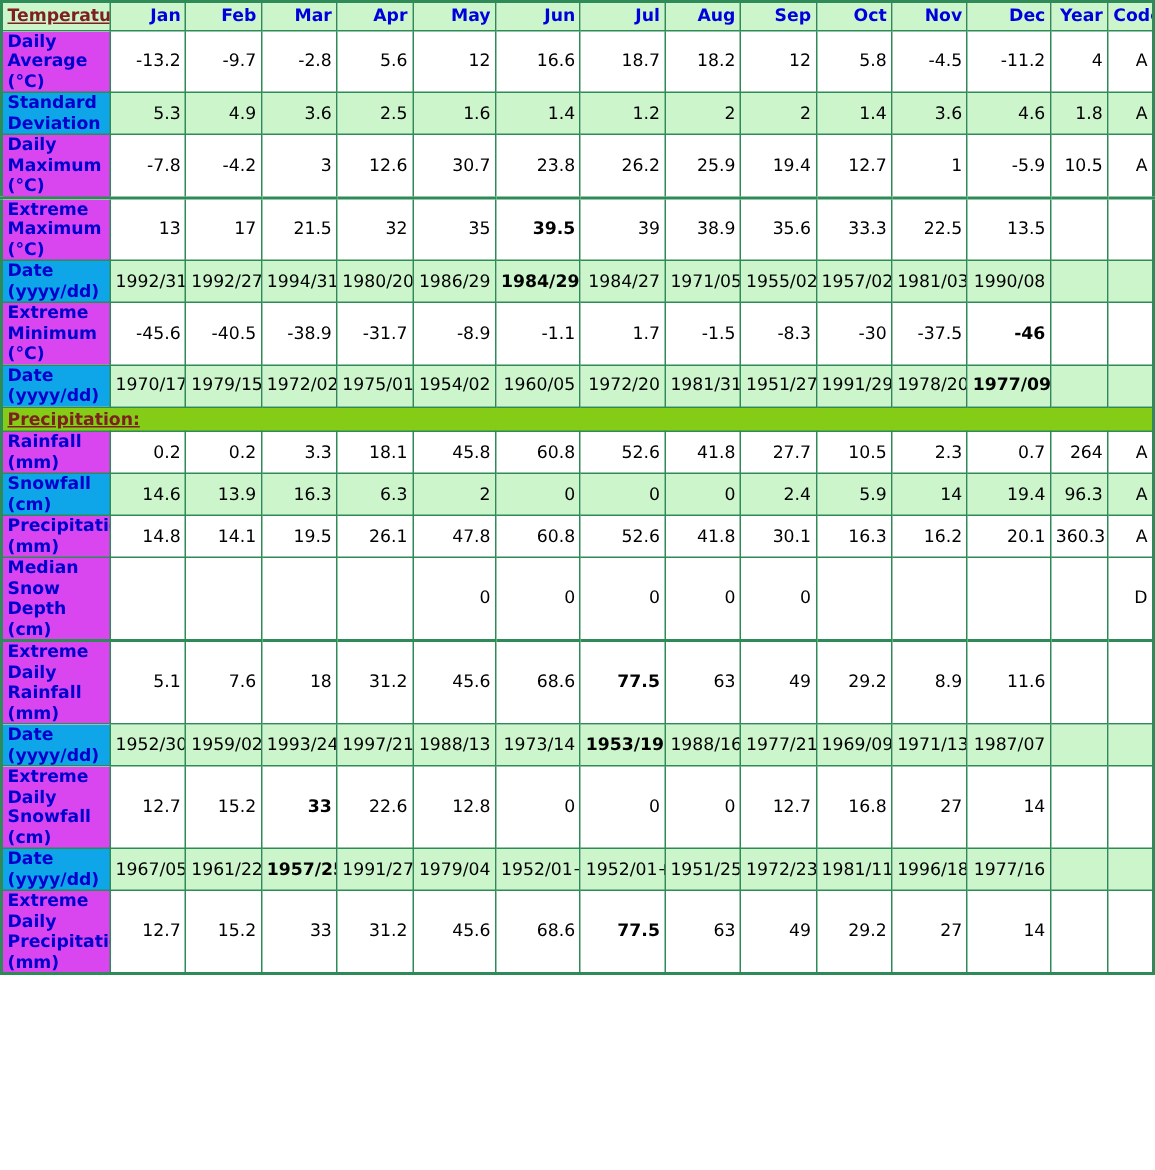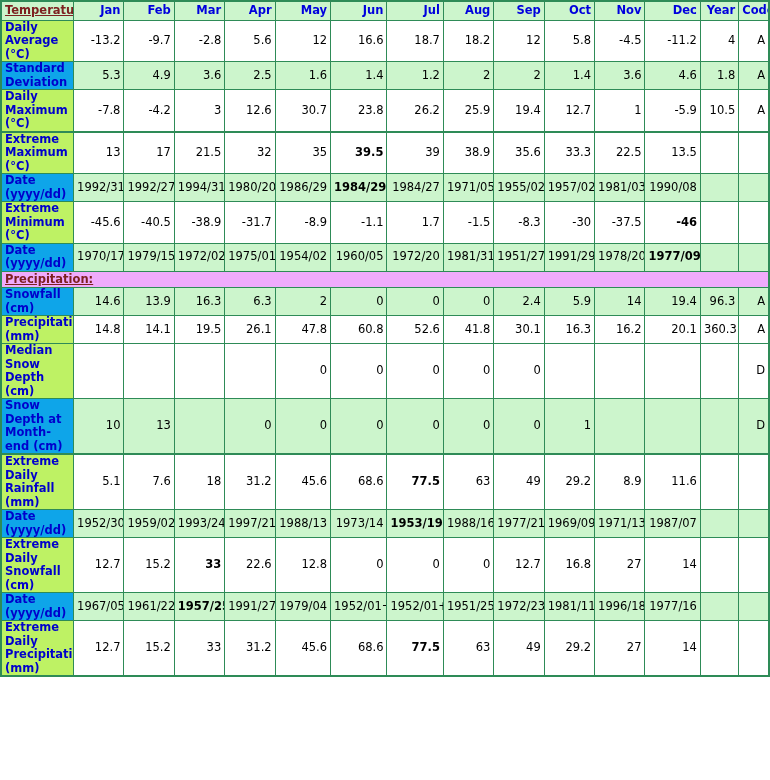--- a/index.html
+++ b/index.html
@@ -32,21 +32,21 @@
   td.rowlabel {
     color: #0000cc;
     font-weight: bold;
     text-align: left;
     font-size: 11.5px;
     line-height: 13.5px;
     padding: 1px 2px 1px 3px;
   }
   
   tr.section td {
-    background: #f0abfc;
+    background: #84cc16;
     text-align: left;
     padding: 1px 3px;
   }
   td.sectionlabel {
     color: #7d2020;
     font-weight: bold;
     text-decoration: underline;
     font-size: 11.5px;
   }
   
@@ -70,21 +70,21 @@
     padding-right: 3px;
   }
   td.code {
     text-align: right;
     color: #000000;
     font-size: 11.5px;
     padding-right: 4px;
   }
   tr.shade td { background: #ccf5cc; }
   tr.plain td { background: #ffffff; }
-  tr.plain td.rowlabel { background: #bef264; }
+  tr.plain td.rowlabel { background: #d946ef; }
   tr.shade td.rowlabel { background: #0ea5e9; }
   td.bold { font-weight: bold; }
   
   tr.thicktop > td { border-top: 2px solid #2e8b57; }
 </style>
 </head>
 <body>
 
 <table class="climate">
   <colgroup>
@@ -237,20 +237,37 @@
         <td class="val">1951/27+</td>
         <td class="val">1991/29</td>
         <td class="val">1978/20</td>
         <td class="val bold">1977/09</td>
         <td class="val"></td>
         <td class="code"></td>
       </tr>
       <tr class="section">
         <td class="rowlabel sectionlabel" colspan="15">Precipitation:</td>
       </tr>
+      <tr class="plain">
+        <td class="rowlabel">Rainfall (mm)</td>
+        <td class="val">0.2</td>
+        <td class="val">0.2</td>
+        <td class="val">3.3</td>
+        <td class="val">18.1</td>
+        <td class="val">45.8</td>
+        <td class="val">60.8</td>
+        <td class="val">52.6</td>
+        <td class="val">41.8</td>
+        <td class="val">27.7</td>
+        <td class="val">10.5</td>
+        <td class="val">2.3</td>
+        <td class="val">0.7</td>
+        <td class="val">264</td>
+        <td class="code">A</td>
+      </tr>
       <tr class="shade">
         <td class="rowlabel">Snowfall (cm)</td>
         <td class="val">14.6</td>
         <td class="val">13.9</td>
         <td class="val">16.3</td>
         <td class="val">6.3</td>
         <td class="val">2</td>
         <td class="val">0</td>
         <td class="val">0</td>
         <td class="val">0</td>
@@ -288,37 +305,20 @@
         <td class="val">0</td>
         <td class="val">0</td>
         <td class="val">0</td>
         <td class="val">0</td>
         <td class="val"></td>
         <td class="val"></td>
         <td class="val"></td>
         <td class="val"></td>
         <td class="code">D</td>
       </tr>
-      <tr class="shade">
-        <td class="rowlabel">Snow Depth at Month-end (cm)</td>
-        <td class="val">10</td>
-        <td class="val">13</td>
-        <td class="val"></td>
-        <td class="val">0</td>
-        <td class="val">0</td>
-        <td class="val">0</td>
-        <td class="val">0</td>
-        <td class="val">0</td>
-        <td class="val">0</td>
-        <td class="val">1</td>
-        <td class="val"></td>
-        <td class="val"></td>
-        <td class="val"></td>
-        <td class="code">D</td>
-      </tr>
       <tr class="plain thicktop">
         <td class="rowlabel">Extreme Daily Rainfall (mm)</td>
         <td class="val">5.1</td>
         <td class="val">7.6</td>
         <td class="val">18</td>
         <td class="val">31.2</td>
         <td class="val">45.6</td>
         <td class="val">68.6</td>
         <td class="val bold">77.5</td>
         <td class="val">63</td>

